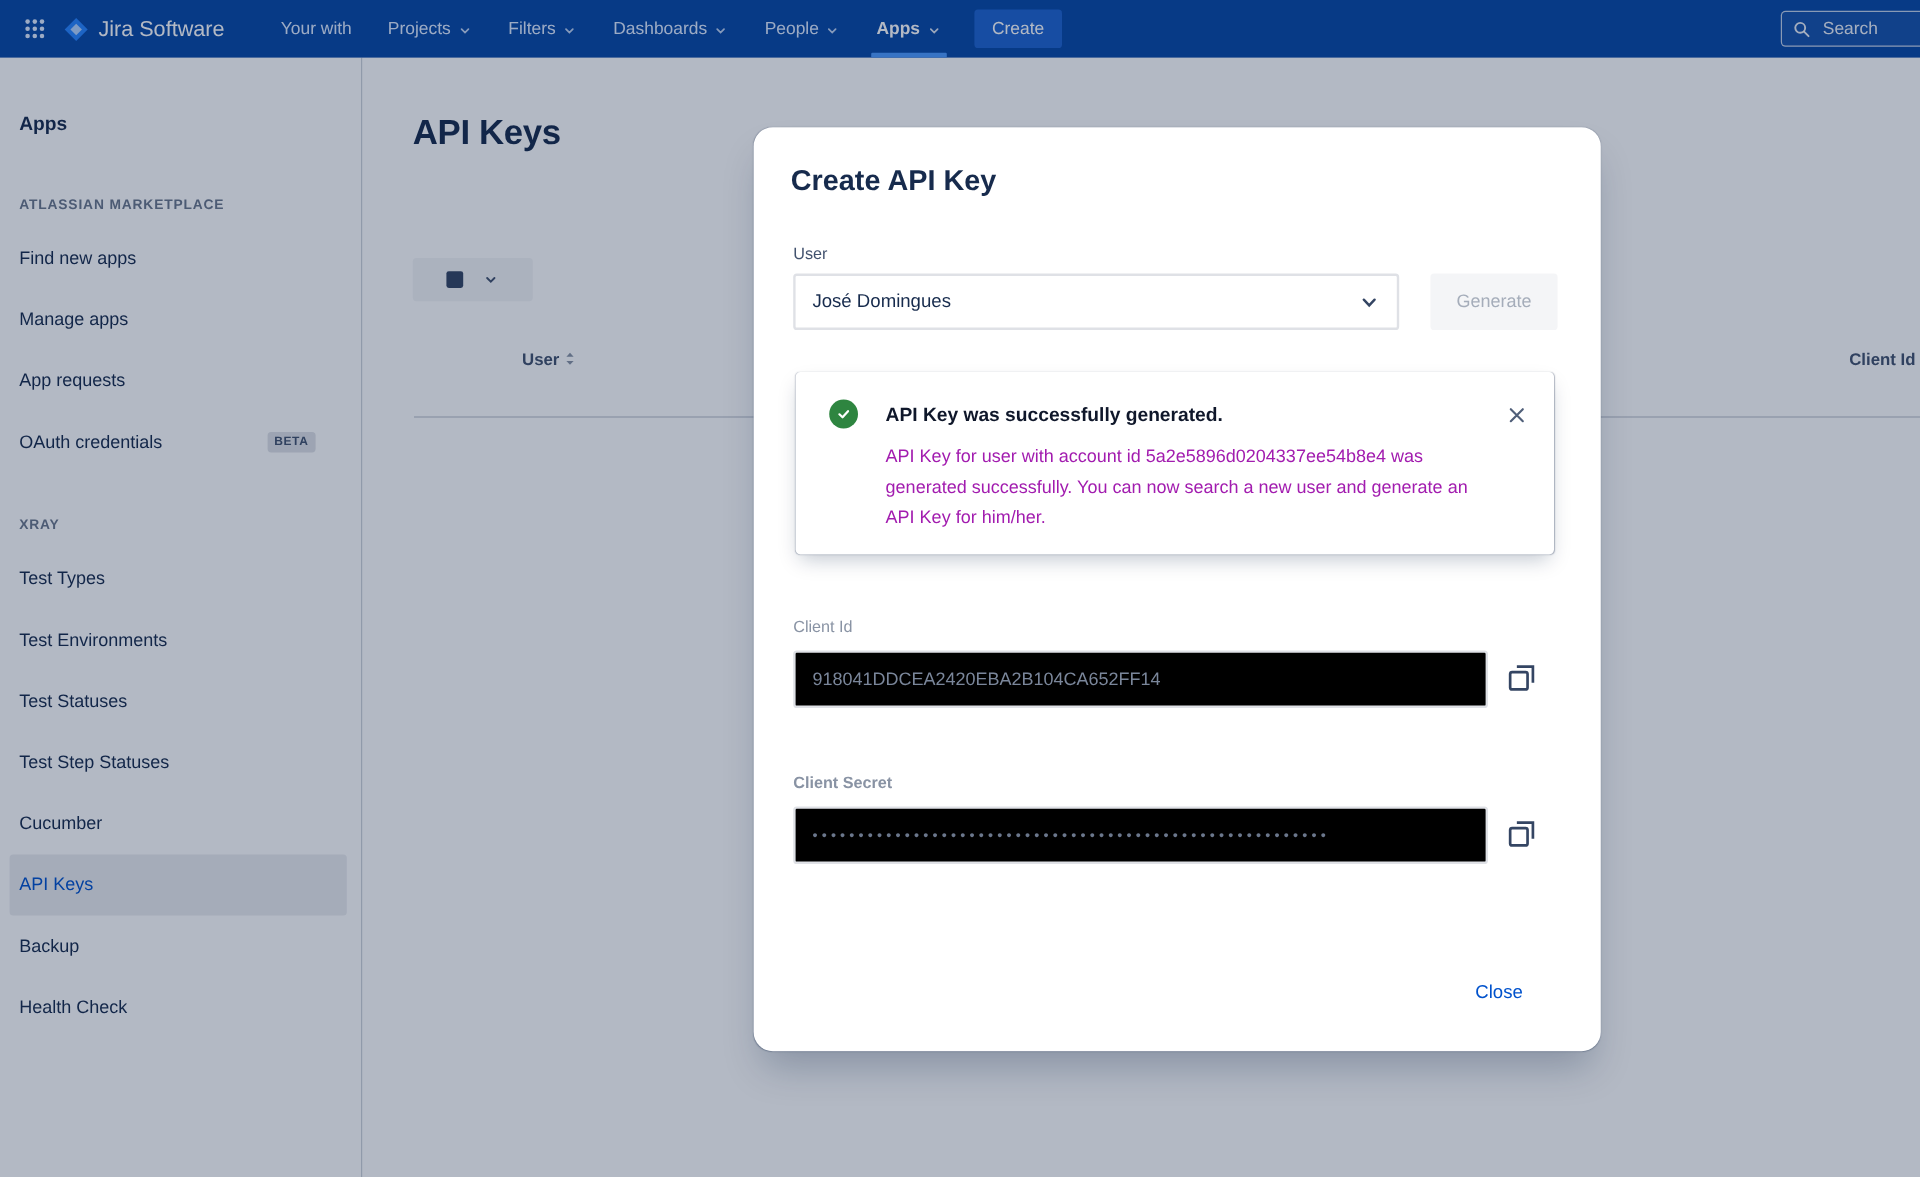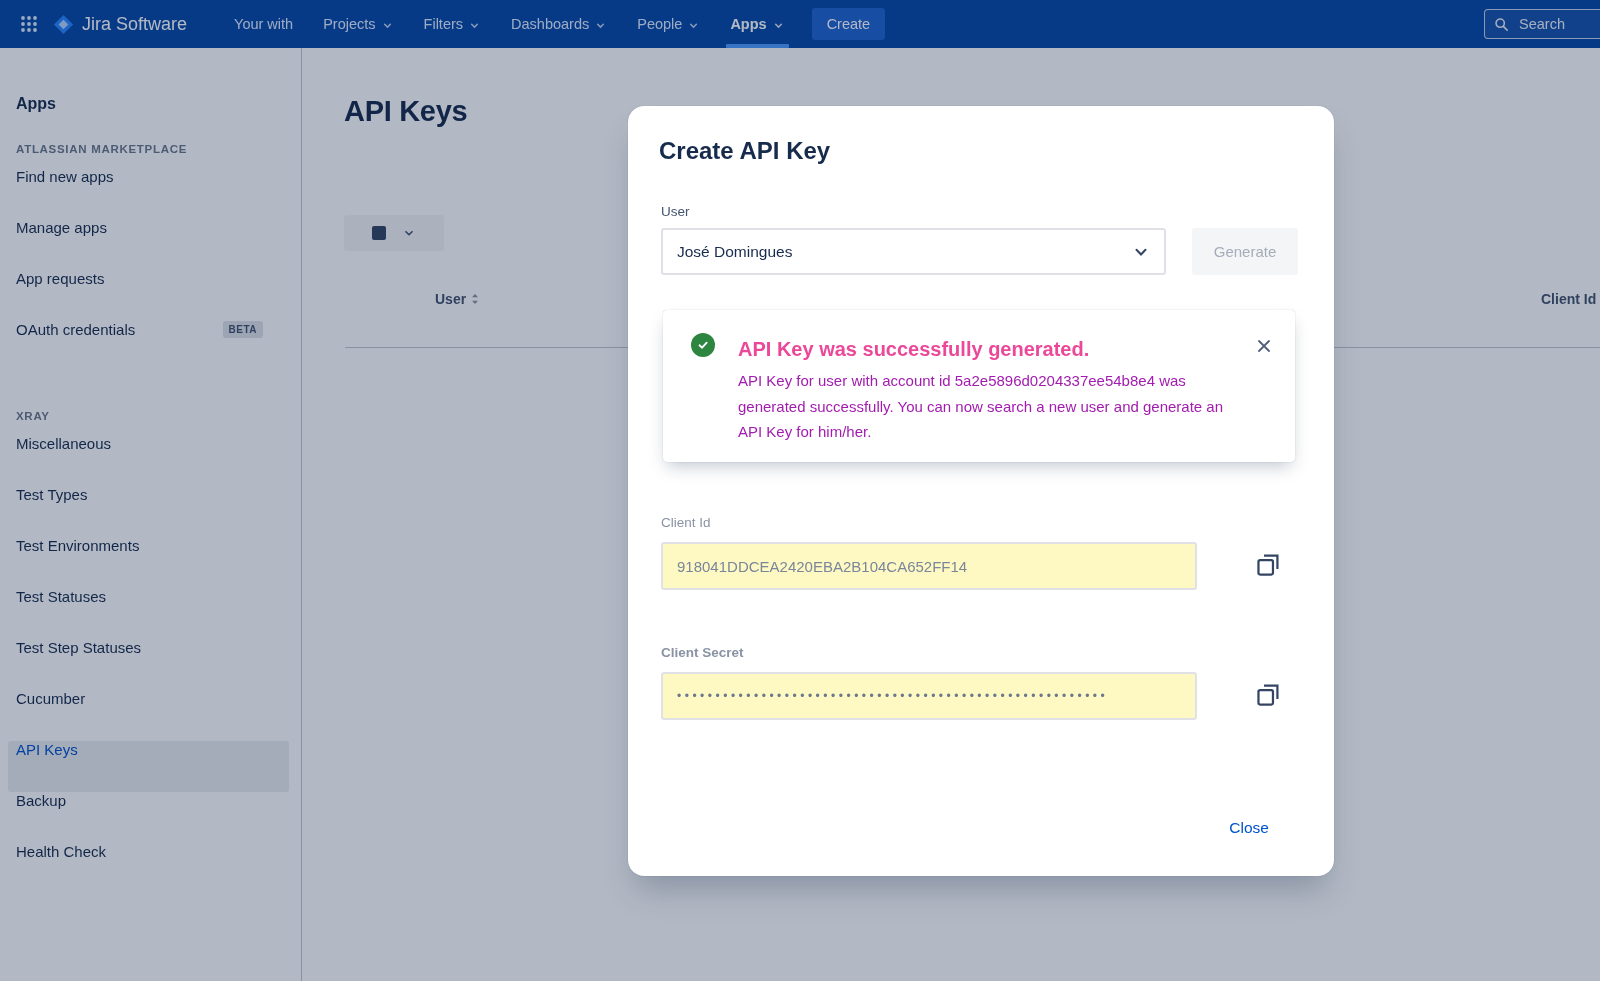--- a/index.html
+++ b/index.html
@@ -25,23 +25,23 @@
             border:1.5px solid rgba(255,255,255,0.75);border-radius:4px;display:flex;align-items:center;
             gap:8px;padding:0 9px;background:rgba(255,255,255,0.06);}
   .search-box input{background:transparent;border:none;outline:none;color:#fff;font-size:14.5px;
             width:130px;font-family:inherit;}
   .search-box input::placeholder{color:rgba(255,255,255,0.92);}
 
   
   .sidebar{position:absolute;top:48px;left:0;bottom:0;width:302px;box-sizing:border-box;background:#fff;
            border-right:1px solid #C1C7D0;}
   .sb-title{margin:46px 16px 0;font-size:16px;font-weight:600;color:#172B4D;line-height:20px;}
-  .sb-heading{margin:28px 16px 12px;font-size:11.5px;font-weight:700;letter-spacing:.7px;color:#6B778C;line-height:14px;}
+  .sb-heading{margin:50px 16px 12px;font-size:11.5px;font-weight:700;letter-spacing:.7px;color:#6B778C;line-height:14px;}
   .sb-heading.second{margin-top:37px;}
-  .sb-item{height:51px;display:flex;align-items:flex-start;margin:0 12px 0 8px;padding:0 8px;border-radius:3px;
+  .sb-item{height:51px;display:flex;align-items:center;margin:0 12px 0 8px;padding:0 8px;border-radius:3px;
            font-size:15px;color:#172B4D;cursor:pointer;}
   .sb-item.selected{background:#EBECF0;color:var(--link_blue,#0052CC);}
   .beta-badge{margin-left:auto;margin-right:18px;background:#DFE1E6;color:#42526E;font-size:10px;
            font-weight:700;letter-spacing:.5px;padding:3px 6px;border-radius:3px;}
 
   
   .main{position:absolute;top:48px;left:302px;right:0;bottom:0;background:#fff;}
   .page-title{margin:45px 0 0 42px;font-size:29px;font-weight:600;color:#172B4D;letter-spacing:-.3px;line-height:36px;}
   .filter-btn{position:absolute;left:42px;top:167px;width:100px;height:36px;background:#F4F5F7;border:none;
            border-radius:3px;display:flex;align-items:center;justify-content:center;gap:16px;cursor:pointer;}
@@ -61,24 +61,24 @@
   .m-label.muted{color:#8993A4;}
   .m-select{position:absolute;left:33px;top:122px;width:505px;height:47px;box-sizing:border-box;
          border:2px solid #DFE1E6;border-radius:3px;background:#fff;display:flex;align-items:center;
          justify-content:space-between;padding:0 14px;font-size:15.5px;color:#172B4D;cursor:pointer;}
   .m-generate{position:absolute;left:564px;top:122px;width:106px;height:47px;background:rgba(9,30,66,0.045);
          color:#A5ADBA;border:none;border-radius:3px;font-size:15px;font-family:Liberation Sans, sans-serif;}
   .m-flag{position:absolute;left:35px;top:204px;width:632px;height:152px;background:#fff;border-radius:4px;
          box-shadow:0 8px 16px -4px rgba(9,30,66,0.25),0 0 1px rgba(9,30,66,0.31);}
   .flag-icon{position:absolute;left:28px;top:23px;width:24px;height:24px;border-radius:50%;
          background:var(--success_green,#2E8540);display:flex;align-items:center;justify-content:center;}
-  .flag-title{position:absolute;left:75px;top:28px;font-size:20px;font-weight:700;color:#ec4899;}
+  .flag-title{position:absolute;left:75px;top:28px;font-size:16px;font-weight:700;color:#0f172a;}
   .flag-close{position:absolute;right:20px;top:25px;background:none;border:none;cursor:pointer;padding:4px;}
   .flag-body{position:absolute;left:75px;top:58px;width:500px;font-size:15px;line-height:25.5px;color:#a21caf;}
-  .m-input{position:absolute;left:33px;width:536px;height:48px;box-sizing:border-box;background:#fef9c3;
+  .m-input{position:absolute;left:33px;width:579px;height:48px;box-sizing:border-box;background:#000000;
          border:2px solid #DFE1E6;border-radius:3px;color:#7A869A;font-size:15px;padding:0 14px;
          font-family:inherit;outline:none;}
   .m-input.masked{font-size:12px;letter-spacing:3.5px;color:#6B778C;}
   #client-id-input{top:436px;}
   #client-secret-input{top:566px;}
   .copy-btn{position:absolute;left:624px;background:none;border:none;cursor:pointer;padding:2px;}
   #copy-client-id{top:442px;}
   #copy-client-secret{top:572px;}
   .m-close{position:absolute;right:59px;bottom:38px;background:none;border:none;color:var(--link_blue,#0052CC);
          font-size:15.5px;font-weight:500;cursor:pointer;font-family:inherit;}
@@ -179,23 +179,20 @@
   <div class="sb-item">
     <span>App requests</span>
   </div>
   <div class="sb-item">
     <span>OAuth credentials</span>
     <span class="beta-badge">BETA</span>
   </div>
 
   <div class="sb-heading second">XRAY</div>
   <div class="sb-item">
-    <span>Miscellaneous</span>
-  </div>
-  <div class="sb-item">
     <span>Test Types</span>
   </div>
   <div class="sb-item">
     <span>Test Environments</span>
   </div>
   <div class="sb-item">
     <span>Test Statuses</span>
   </div>
   <div class="sb-item">
     <span>Test Step Statuses</span>

